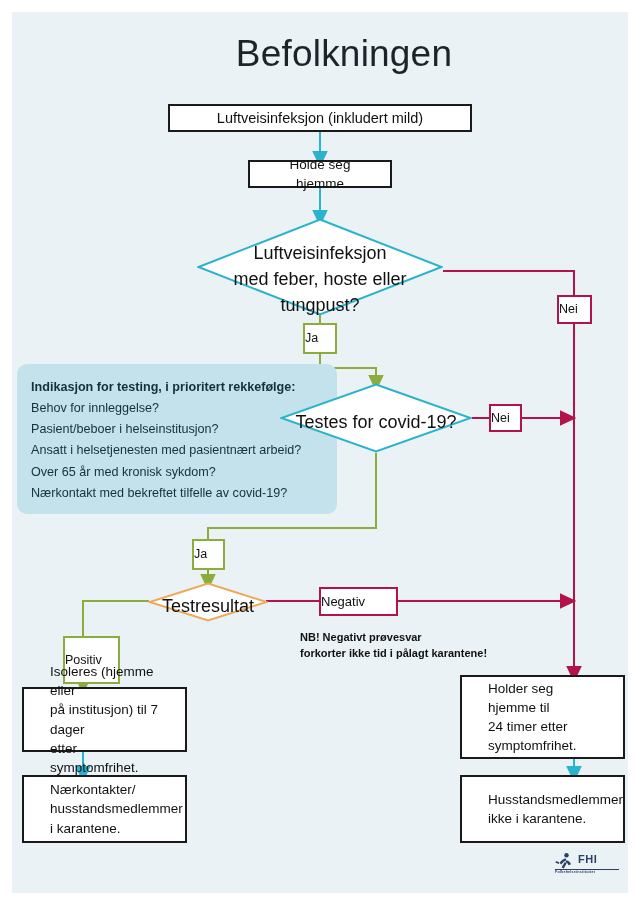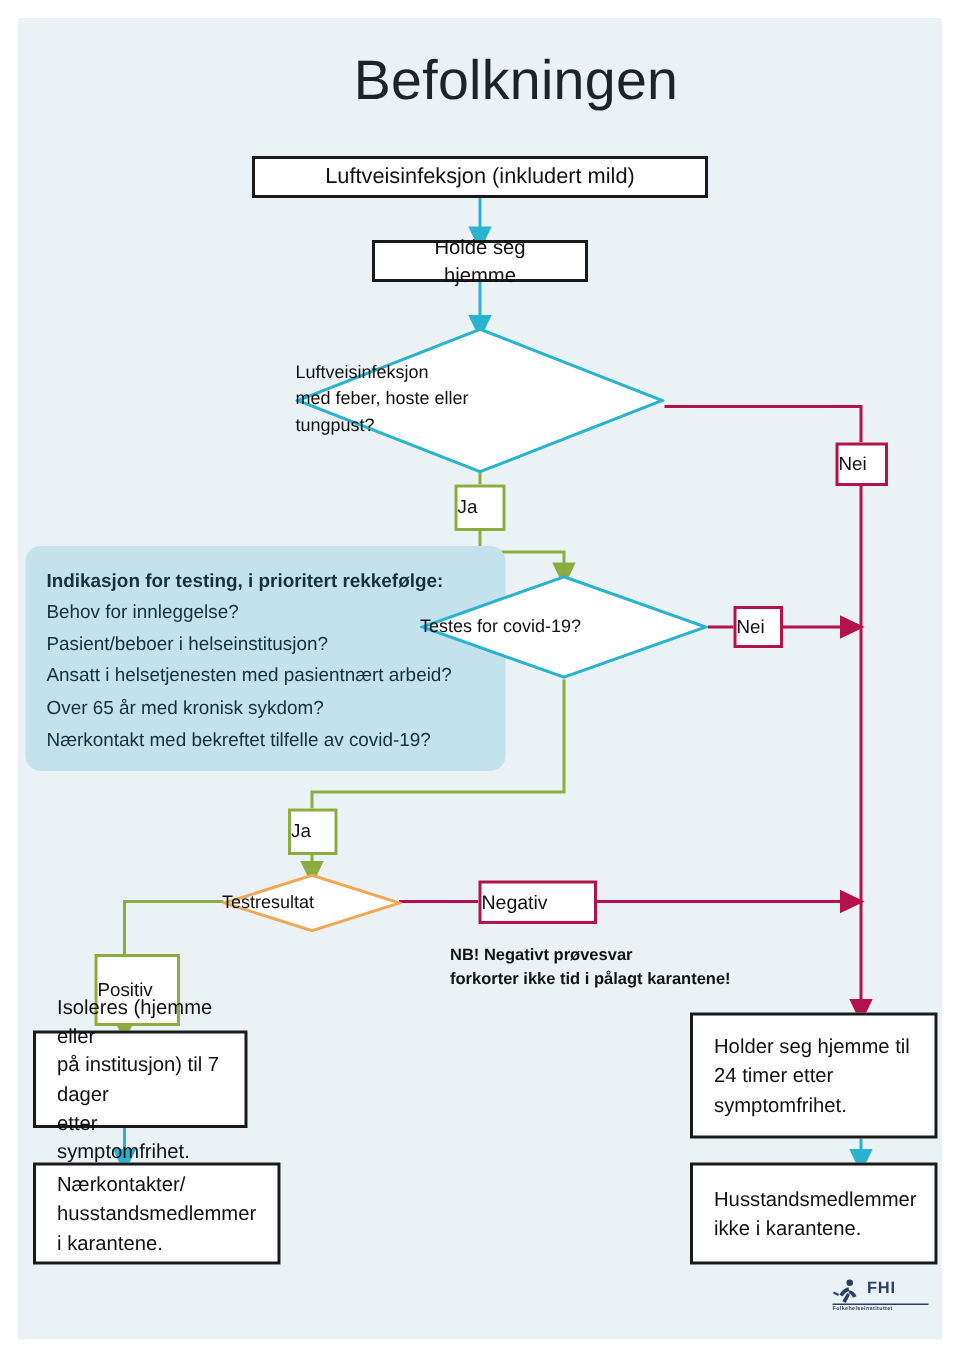--- a/index.html
+++ b/index.html
@@ -41,36 +41,37 @@
   
   .pbox {
     box-sizing: border-box;
     border: 2.5px solid #1a1a1a;
     background: #ffffff;
     color: #111111;
     font-size: 13.5px;
     line-height: 1.42;
     display: flex;
     align-items: center;
-    padding: 6px 14px;
+    padding: 6px 26px;
   }
   .pbox.center {
     justify-content: center;
     text-align: center;
   }
   .pbox .txt { white-space: pre-line; }
 
   
   .diamond-wrap { }
   .diamond-wrap svg { display: block; }
   .diamond-label {
     position: absolute;
     left: 0;
     width: 100%;
-    font-size: 12px;
+    text-align: center;
+    font-size: 18px;
     line-height: 1.45;
     color: #111111;
     white-space: pre-line;
   }
 
   
   .elabel {
     box-sizing: border-box;
     background: #ffffff;
     font-size: 12.5px;
@@ -259,21 +260,21 @@
     <span>Positiv</span>
   </div>
 
   <div class="abs elabel crimson" style="left:307px; top:575px; width:79px; height:29px; font-size:13px;">
     <span>Negativ</span>
   </div>
 
   <div class="abs" id="note" style="left:288px; top:618px; width:250px;">NB! Negativt prøvesvar
 forkorter ikke tid i pålagt karantene!</div>
 
-  <div class="abs pbox" style="left:10px; top:675px; width:143px; height:65px;">
+  <div class="abs pbox" style="left:10px; top:675px; width:165px; height:65px;">
     <span class="txt">Isoleres (hjemme eller
 på institusjon) til 7 dager
 etter symptomfrihet.</span>
   </div>
 
   <div class="abs pbox" style="left:10px; top:763px; width:165px; height:68px;">
     <span class="txt">Nærkontakter/
 husstandsmedlemmer
 i karantene.</span>
   </div>

